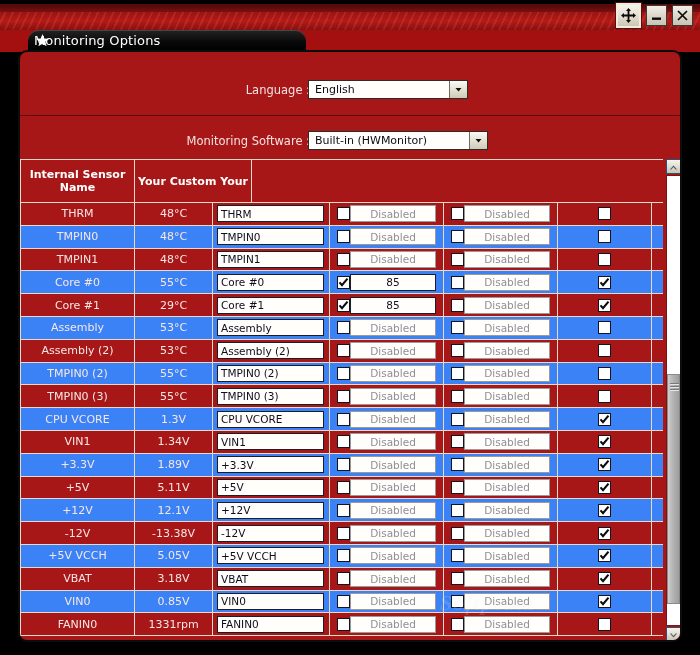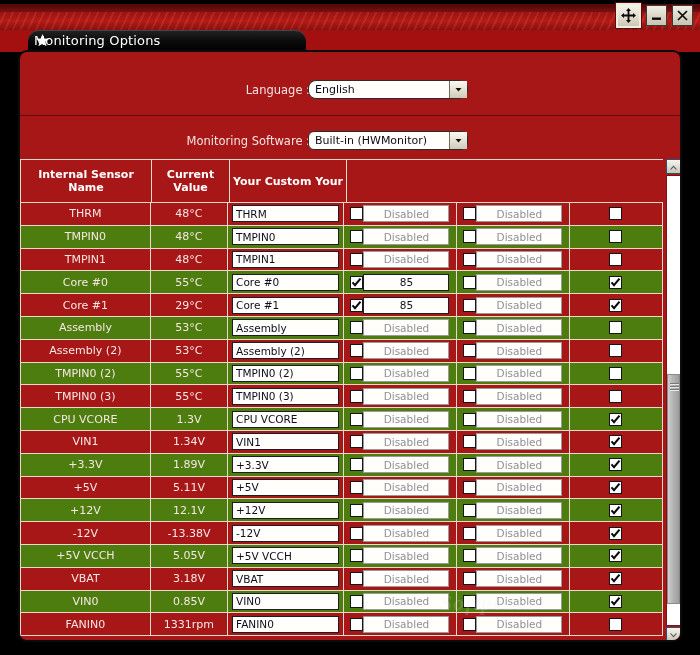--- a/index.html
+++ b/index.html
@@ -123,22 +123,22 @@
 
   .combo {
     position: absolute;
     height: 19px;
     background: #fffefb;
     border: 1px solid #2b2b2b;
     box-sizing: border-box;
     display: flex; align-items: center;
     cursor: pointer;
   }
-  #combo-language { left: 288px; top: 8px; width: 160px; border-radius: 8px; }
-  #combo-software { left: 288px; top: 15px; width: 160px; border-radius: 6px; }
+  #combo-language { left: 288px; top: 8px; width: 160px; }
+  #combo-software { left: 288px; top: 15px; width: 180px; }
 
   .combo-value {
     flex: 1;
     padding-left: 6px;
     font-size: 11px;
     color: #0b0b18;
     white-space: nowrap;
     overflow: hidden;
   }
   .combo-arrow {
@@ -186,29 +186,29 @@
   .td {
     display: flex; align-items: center; justify-content: center;
     border-right: 1px solid #e8d9c8;
     box-sizing: border-box;
     font-size: 11px;
     color: #f6e7e5;
     position: relative;
   }
 
   
-  .c-name   { width: 132px; }
+  .c-name   { width: 115px; }
   .c-value  { width: 78px; }
   .c-custom { width: 117px; justify-content: flex-start; }
   .c-above  { width: 114px; }
   .c-below  { width: 114px; }
   .c-show   { width: 94px; }
 
   .row-odd  { background: #a81717; text-align: right; }
-  .row-even { background: #4d7c0f; }
+  .row-even { background: #3b82f6; }
 
   
   .name-input {
     width: 107px; height: 17px;
     margin-left: 4px;
     background: #fffefb;
     border: 1px solid #1d1d28;
     box-sizing: border-box;
     font-size: 10.5px;
     color: #0d0d1f;
@@ -369,21 +369,20 @@
           <svg width="9" height="9" viewBox="0 0 9 9">
             <path d="M1.5 3 L7.5 3 L4.5 6.6 Z" fill="#101010"></path>
           </svg>
         </span>
       </div>
     </div>
 
     <div id="sensor-table">
       <div class="trow" id="thead">
         <div class="th c-name">Internal Sensor Name</div>
-        <div class="th c-value">Current Value</div>
         <div class="th c-custom" style="justify-content:center">Your Custom Your</div>
       </div>
       <div id="tbody">
           <div class="trow row-odd">
             <div class="td c-name">THRM</div>
             <div class="td c-value">48°C</div>
             <div class="td c-custom">
               <span class="name-input">THRM</span>
             </div>
             <div class="td c-above">

